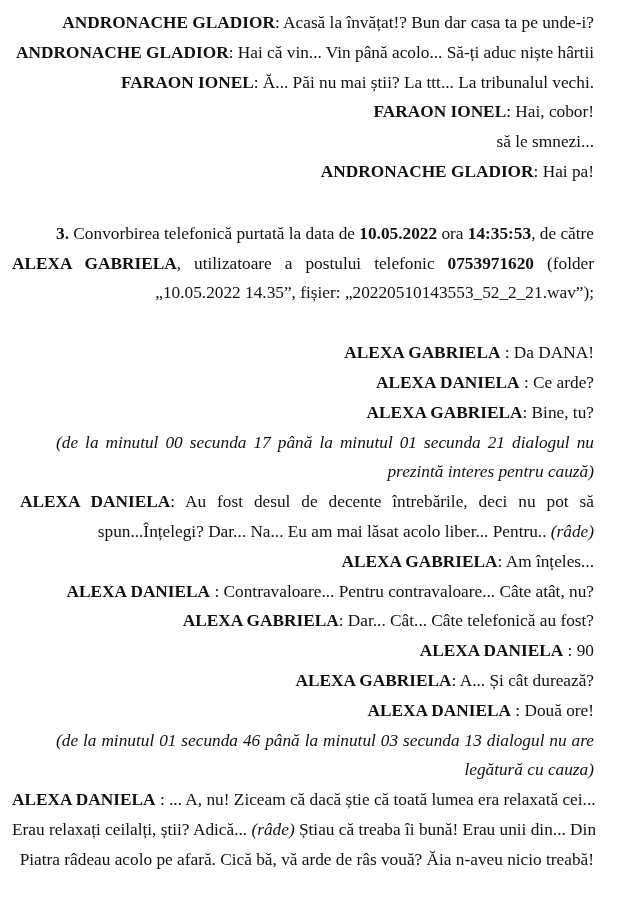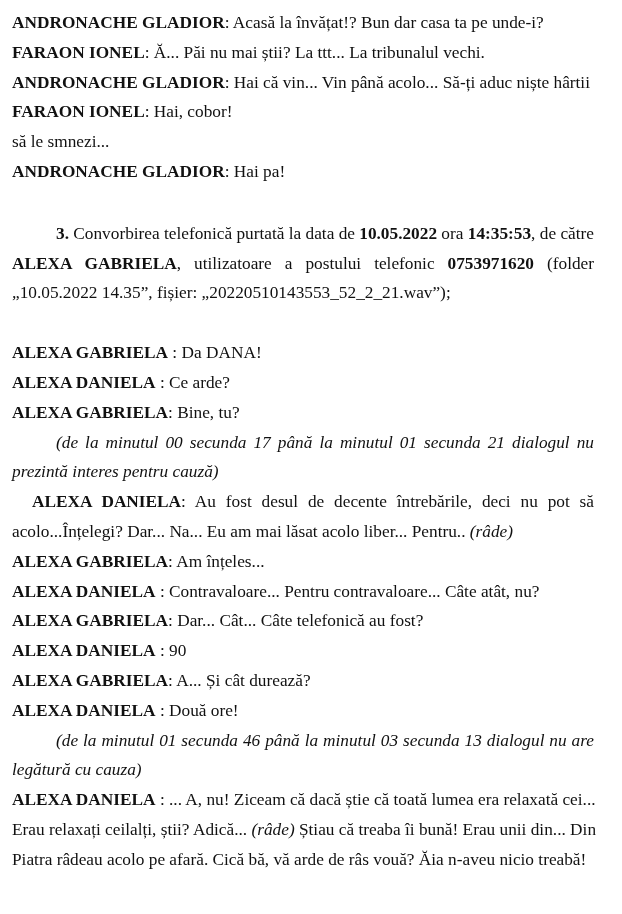--- a/index.html
+++ b/index.html
@@ -1,42 +1,42 @@
 <!DOCTYPE html>
 <html><head>
 <meta charset="utf-8">
 <style>
   html, body { margin: 0; padding: 0; background: #ffffff; }
   body {
     width: 622px; height: 914px; overflow: hidden; position: relative;
     font-family: "Liberation Serif", serif; font-size: 17.3px; color: #111;
   }
   .page { position: absolute; left: 12px; top: 8px; width: 582px; }
-  .line { height: 29.8px; line-height: 29.8px; white-space: nowrap; }
+  .line { height: 29.8px; line-height: 29.8px; white-space: nowrap; text-align: right; }
   .just { text-align: justify; text-align-last: justify; white-space: normal; }
   .b { font-weight: bold; }
   .i { font-style: italic; }
   .indent { padding-left: 44px; }
-  .indent-small { padding-left: 8px; margin-left: 12px; }
+  .indent-small { padding-left: 8px; }
   .gap { height: 32px; }
   .gap2 { height: 30px; }
 </style>
 </head>
 <body>
 
 <div class="page">
 
   <div class="line">
     <span class="b">ANDRONACHE GLADIOR</span><span>: </span><span>Acasă la învățat!? Bun dar casa ta pe unde-i?</span>
   </div>
   <div class="line">
-    <span class="b">FARAON IONEL</span><span>: </span><span>Ă... Păi nu mai știi? La ttt... La tribunalul vechi.</span>
+    <span class="b">ANDRONACHE GLADIOR</span><span>: </span><span>Hai că vin... Vin până acolo... Să-ți aduc niște hârtii</span>
   </div>
   <div class="line">
-    <span class="b">ANDRONACHE GLADIOR</span><span>: </span><span>Hai că vin... Vin până acolo... Să-ți aduc niște hârtii</span>
+    <span class="b">FARAON IONEL</span><span>: </span><span>Ă... Păi nu mai știi? La ttt... La tribunalul vechi.</span>
   </div>
   <div class="line">
     <span class="b">FARAON IONEL</span><span>: </span><span>Hai, cobor!</span>
   </div>
   <div class="line">să le smnezi...</div>
   <div class="line">
     <span class="b">ANDRONACHE GLADIOR</span><span>: </span><span>Hai pa!</span>
   </div>
 
   <div class="gap"></div>
@@ -60,21 +60,21 @@
   <div class="line">
     <span class="b">ALEXA GABRIELA</span><span>: </span><span>Bine, tu?</span>
   </div>
   <div class="line i indent just">(de la minutul 00 secunda 17 până la minutul 01 secunda 21 dialogul nu</div>
   <div class="line i">prezintă interes pentru cauză)</div>
 
   <div class="line just indent-small">
     <span class="b">ALEXA DANIELA</span><span>: </span><span>Au fost desul de decente întrebările, deci nu pot să</span>
   </div>
   <div class="line">
-    <span>acolo...Înțelegi? Dar... Na... Eu am mai lăsat acolo liber... Pentru.. </span><span class="i">(râde)</span>
+    <span>spun...Înțelegi? Dar... Na... Eu am mai lăsat acolo liber... Pentru.. </span><span class="i">(râde)</span>
   </div>
 
   <div class="line">
     <span class="b">ALEXA GABRIELA</span><span>: </span><span>Am înțeles...</span>
   </div>
   <div class="line">
     <span class="b">ALEXA DANIELA</span><span> : </span><span>Contravaloare... Pentru contravaloare... Câte atât, nu?</span>
   </div>
   <div class="line">
     <span class="b">ALEXA GABRIELA</span><span>: </span><span>Dar... Cât... Câte telefonică au fost?</span>

